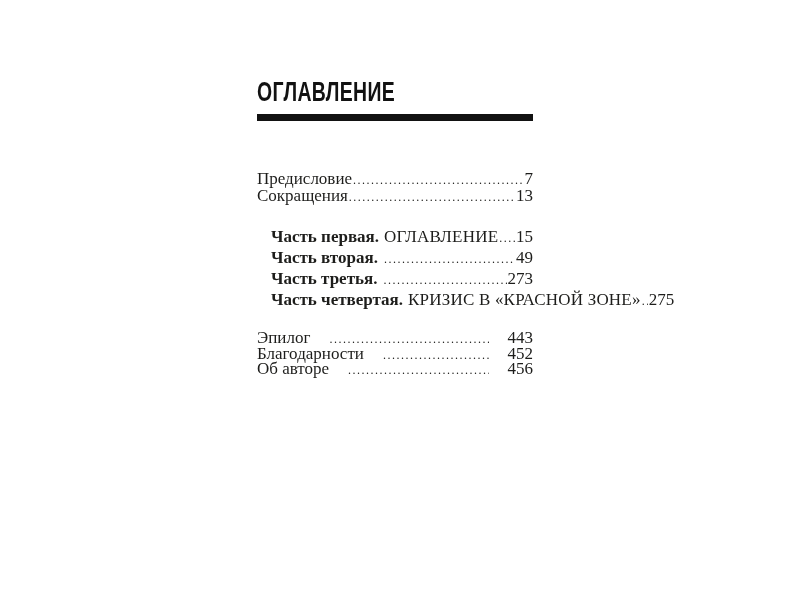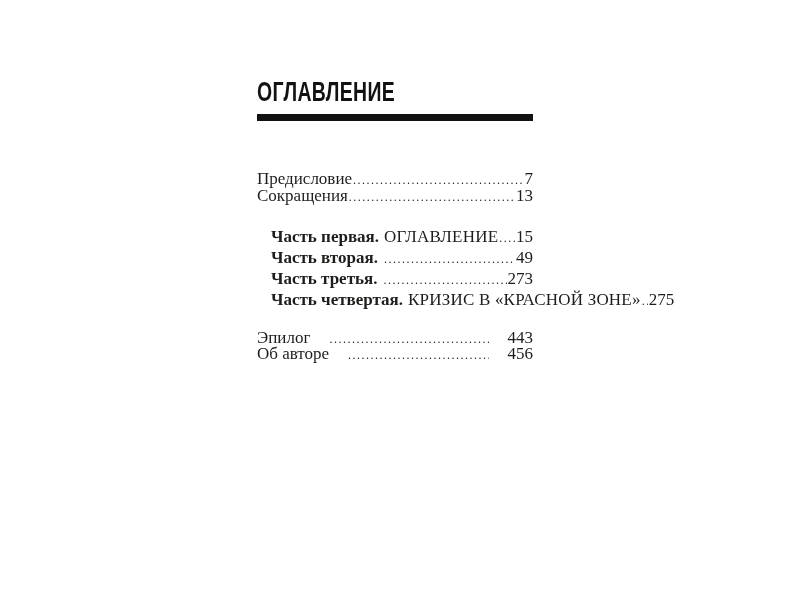--- a/index.html
+++ b/index.html
@@ -123,20 +123,25 @@
       </div>
     </div>
 
     <div class="section-back">
       <div class="row">
         <span>Эпилог</span>
         <span class="dots"></span>
         <span class="pg">443</span>
       </div>
       <div class="row">
+        <span>Благодарности</span>
+        <span class="dots"></span>
+        <span class="pg">452</span>
+      </div>
+      <div class="row">
         <span>Об авторе</span>
         <span class="dots"></span>
         <span class="pg">456</span>
       </div>
     </div>
 
   </div>
 </div>
 
 </body></html>

